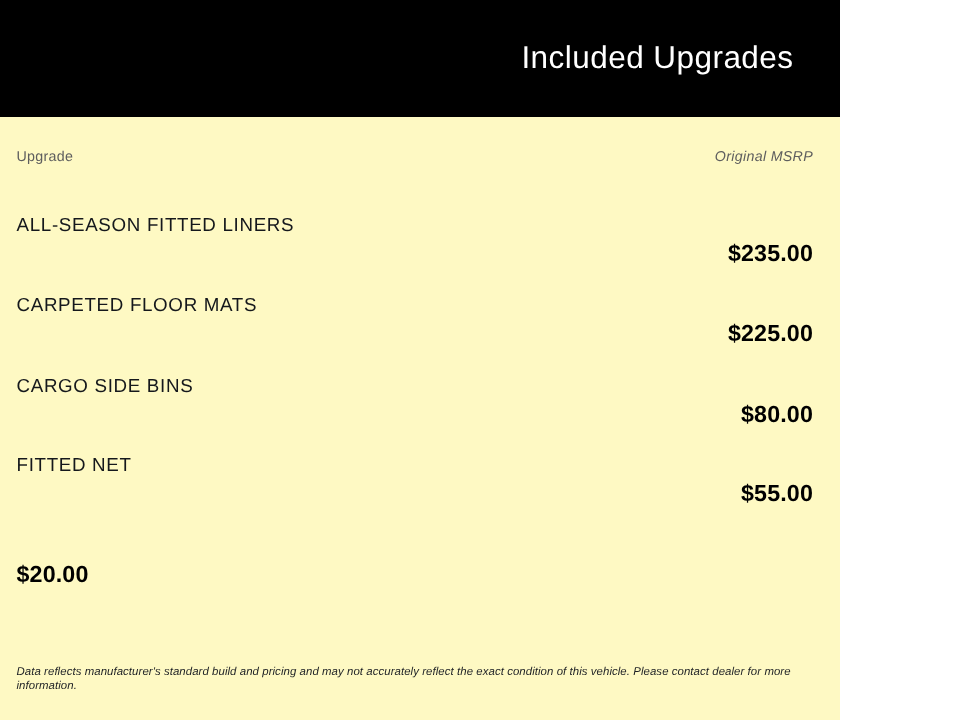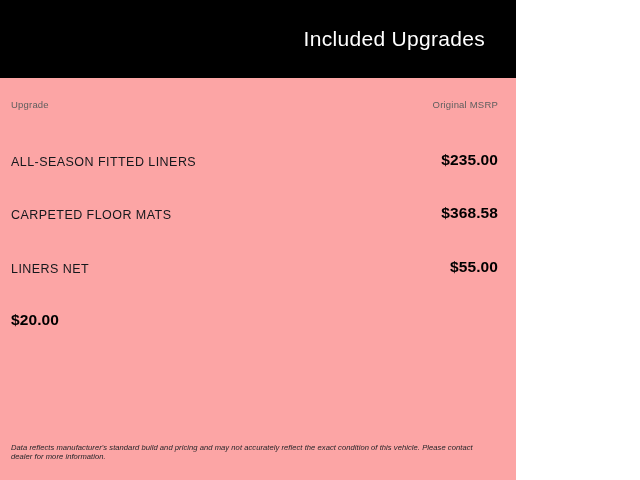--- a/index.html
+++ b/index.html
@@ -8,23 +8,23 @@
   }
   body {
     width: 640px;
     height: 480px;
     background: #ffffff;
     font-family: "Liberation Sans", sans-serif;
     overflow: hidden;
   }
   .page {
     position: relative;
-    width: 516px;
+    width: 560px;
     height: 480px;
-    background: #fca5a5;
+    background: #fef9c3;
     box-sizing: border-box;
   }
   .header {
     height: 78px;
     background: #000000;
     display: flex;
     align-items: center;
     justify-content: flex-end;
     box-sizing: border-box;
     padding-right: 31px;
@@ -49,28 +49,29 @@
   .col-head .c-left {
     font-size: 9.5px;
     color: #5e5e5e;
     letter-spacing: 0.2px;
   }
   .col-head .c-right {
     font-size: 9.5px;
     color: #5e5e5e;
     letter-spacing: 0.2px;
     padding-right: 7px;
+    font-style: italic;
   }
   .rows {
     display: block;
   }
   .row {
     display: flex;
     justify-content: space-between;
-    align-items: flex-end;
+    align-items: center;
     height: 53.5px;
     box-sizing: border-box;
     padding-top: 16px;
   }
   .row-name {
     font-size: 12.5px;
     color: #15181c;
     letter-spacing: 0.45px;
     font-weight: 400;
   }
@@ -112,27 +113,31 @@
 
     <div class="rows">
 
       <div class="row">
         <div class="row-name">ALL-SEASON FITTED LINERS</div>
         <div class="row-price">$235.00</div>
       </div>
 
       <div class="row">
         <div class="row-name">CARPETED FLOOR MATS</div>
-        <div class="row-price">$368.58</div>
+        <div class="row-price">$225.00</div>
+      </div>
+
+      <div class="row">
+        <div class="row-name">CARGO SIDE BINS</div>
+        <div class="row-price">$80.00</div>
       </div>
 
 
-
       <div class="row">
-        <div class="row-name">LINERS NET</div>
+        <div class="row-name">FITTED NET</div>
         <div class="row-price">$55.00</div>
       </div>
 
       <div class="row">
         <div class="row-price">$20.00</div>
       </div>
 
     </div>
   </div>
 

